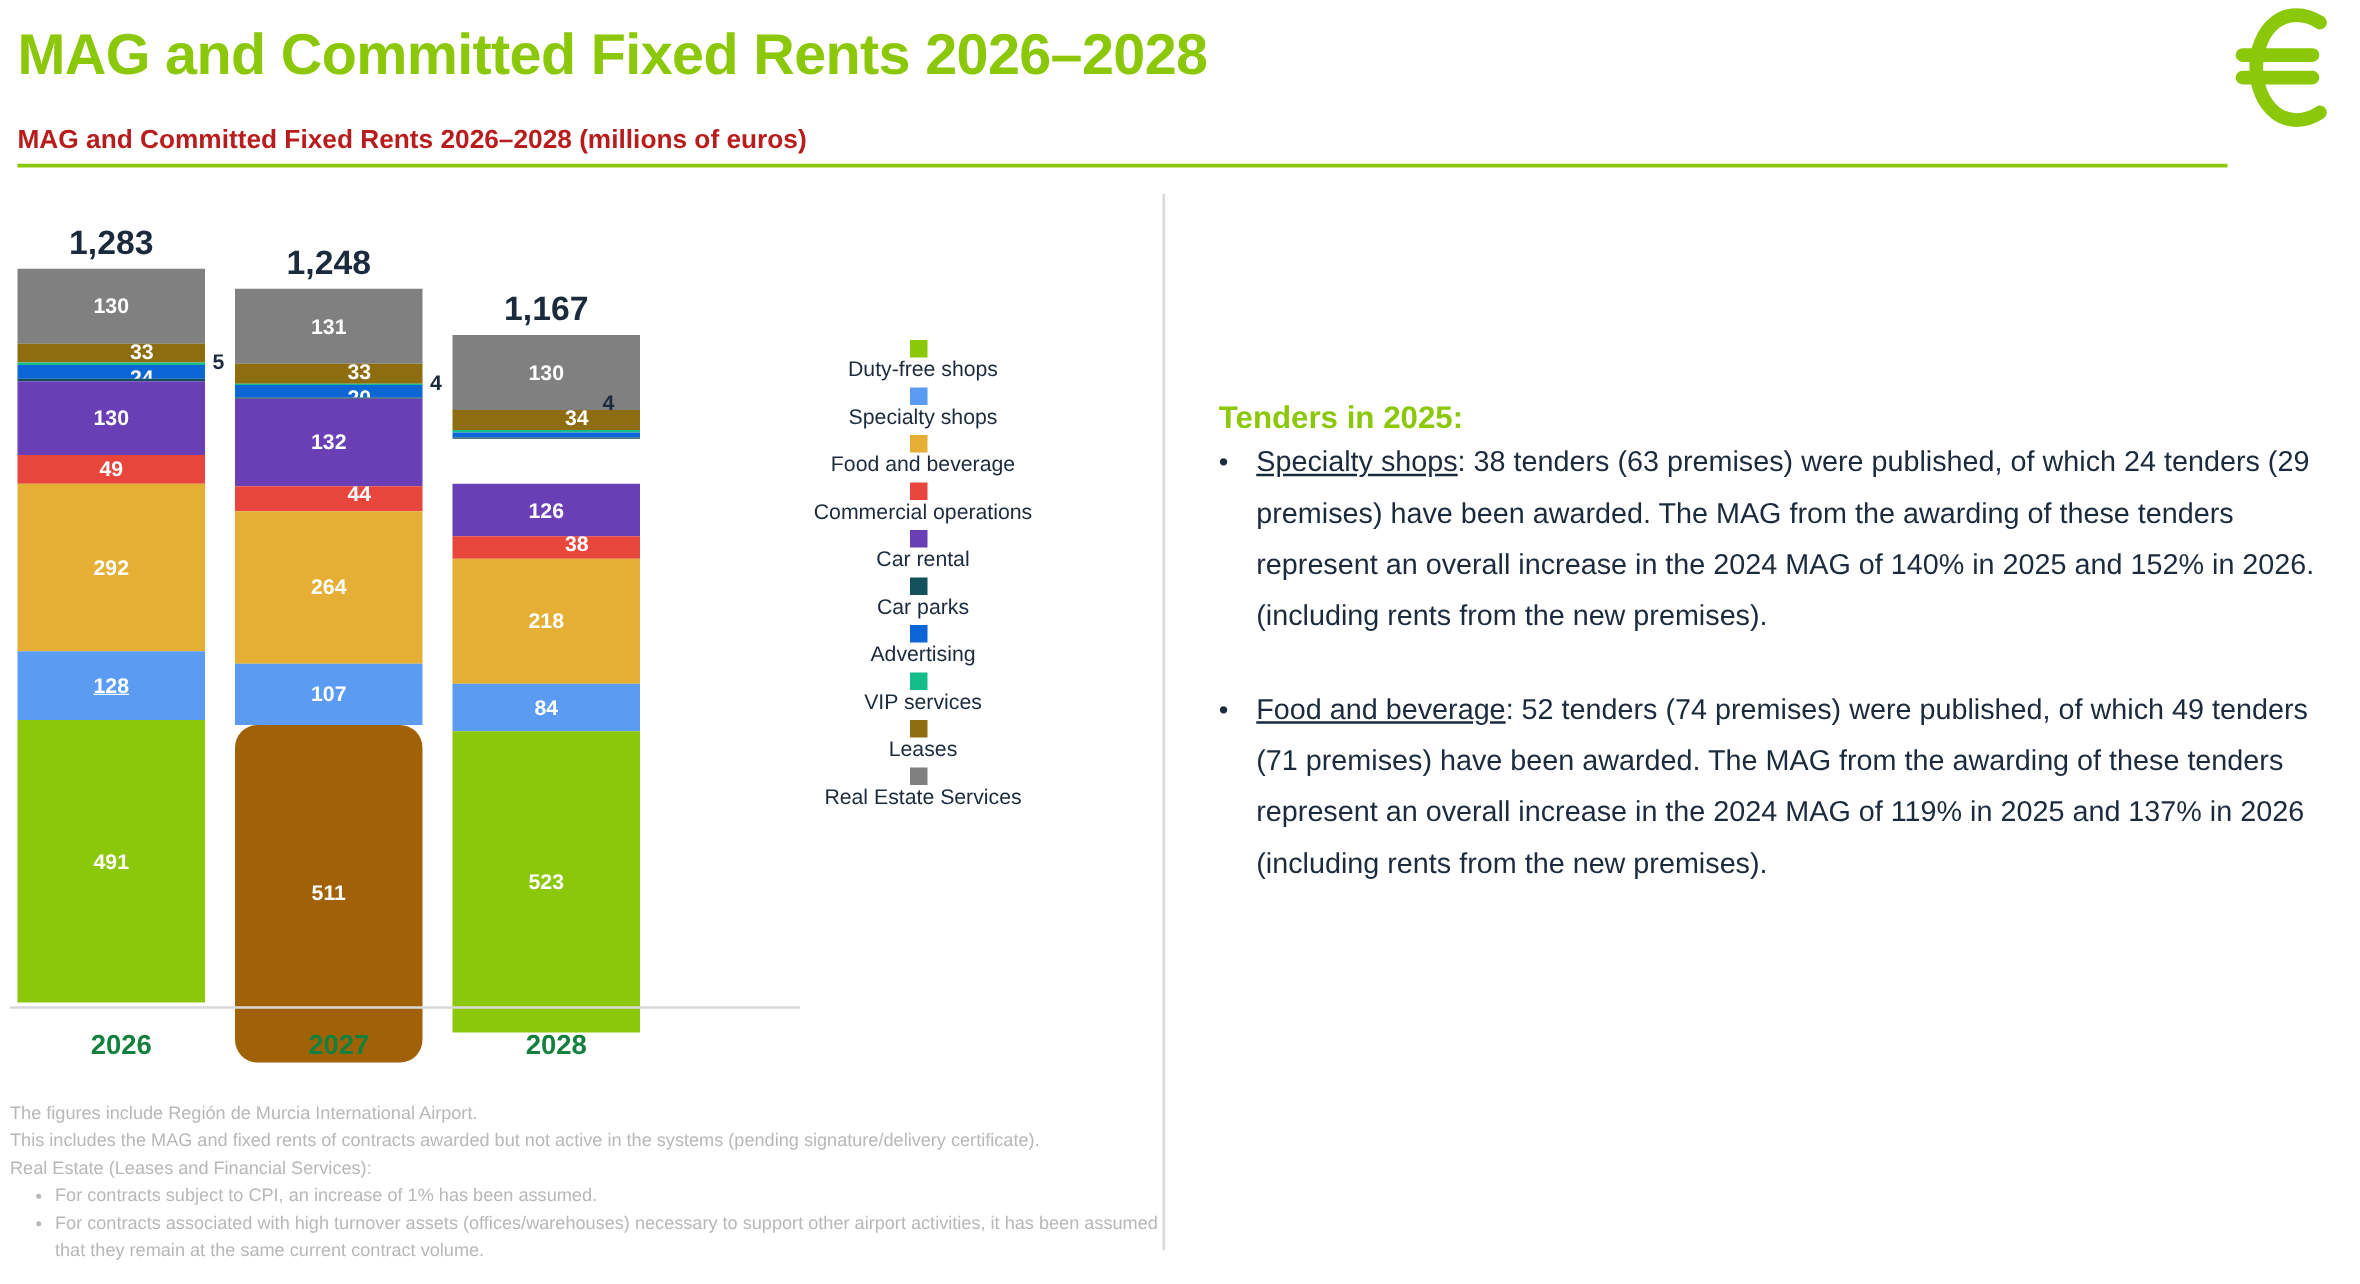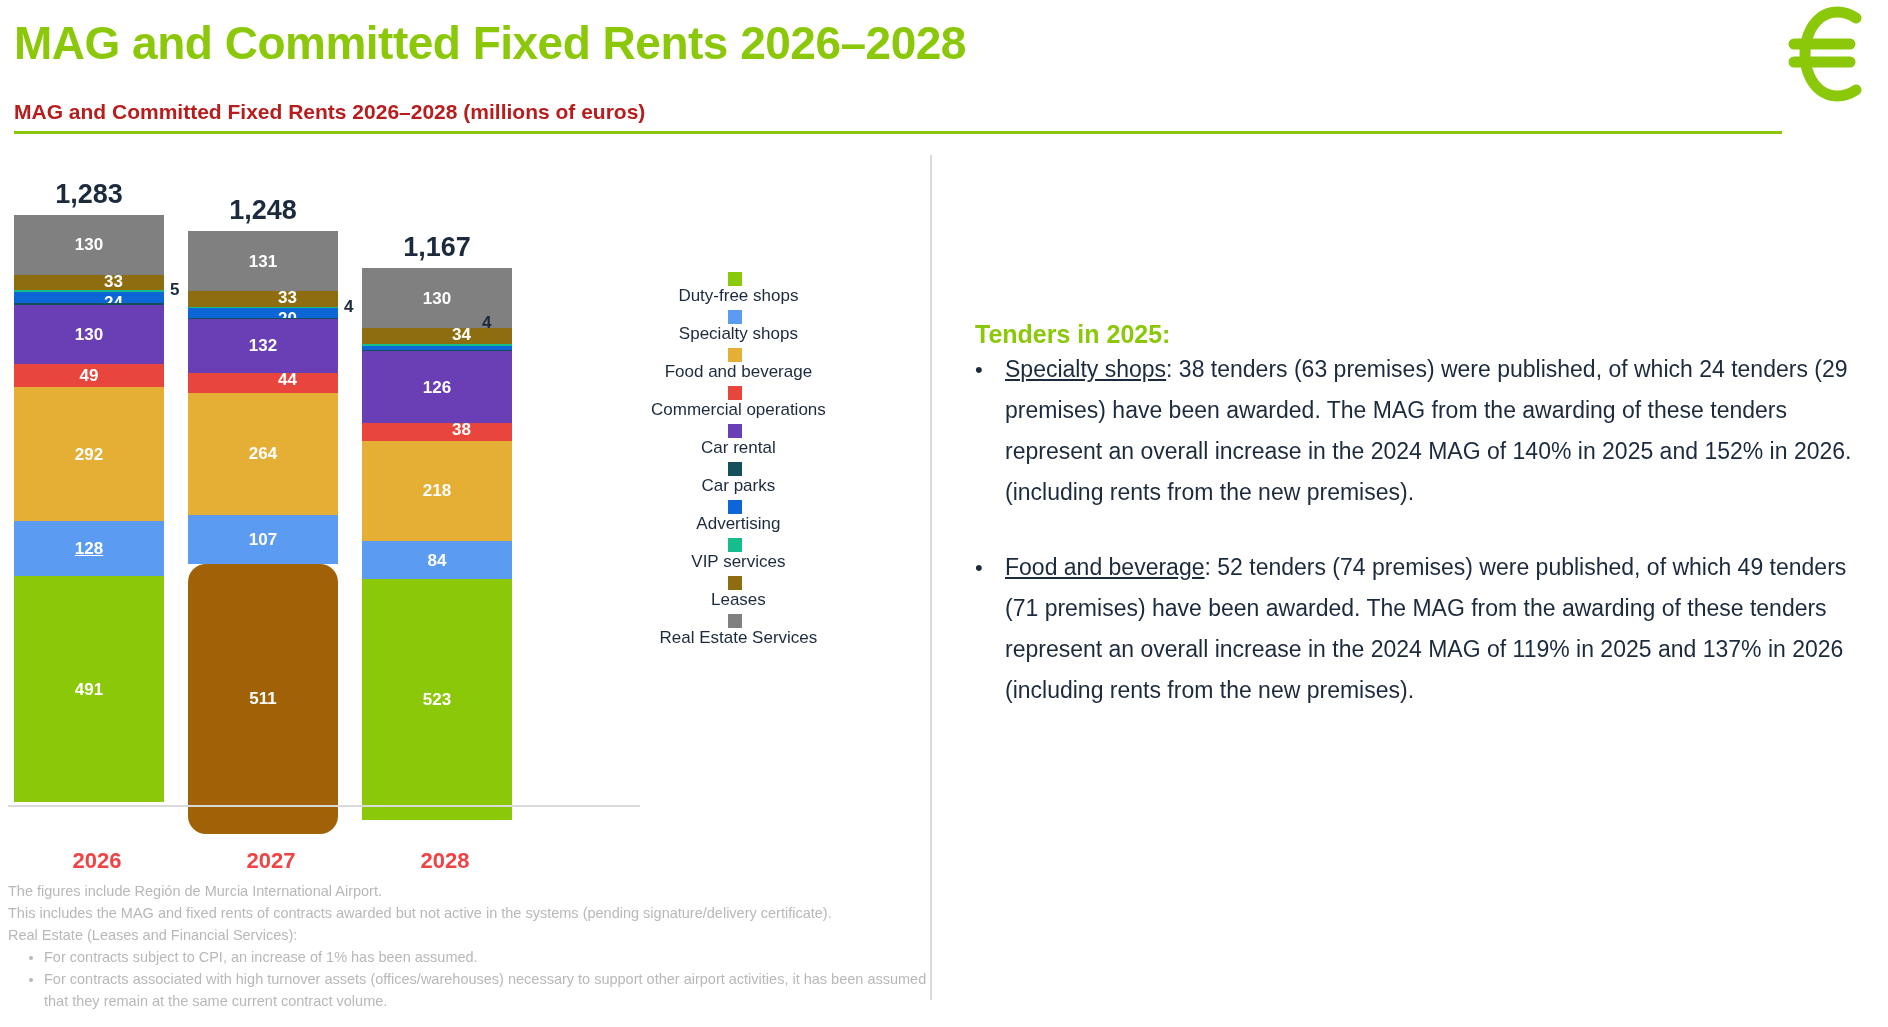--- a/index.html
+++ b/index.html
@@ -49,21 +49,21 @@
     position: relative; width: 100%;
     display: flex; align-items: center; justify-content: center;
     color: #ffffff; font-size: 17px; font-weight: bold;
     line-height: 1; overflow: visible;
   }
   .seg-out {
     position: absolute; color: #1B2A3D; font-size: 17px; font-weight: bold;
   }
   .xlabel {
     position: absolute; width: 150px; text-align: center;
-    font-size: 22px; font-weight: bold; color: #ef4444; margin-top: 25px;
+    font-size: 22px; font-weight: bold; color: #15803d;
   }
 
   
   .legend { position: absolute; left: 651px; top: 272px; }
   .legend-row { display: flex; align-items: center; height: 38px; flex-direction: column; }
   .legend-swatch { width: 14px; height: 14px; margin-right: 6px; flex: 0 0 auto; }
   .legend-label { font-size: 17px; color: #1B2A3D; white-space: nowrap; }
 
   
   .vdivider {
@@ -150,21 +150,21 @@
           <div class="seg" style="height: 15.1754px; background: rgb(142, 108, 16);">
             <span style="position: absolute; left: 60%; top: -2px; white-space: nowrap;">33</span>
           </div>
           <div class="seg" style="height: 1.83944px; background: rgb(21, 189, 141);">
             <span class="seg-out" style="left: 156px; top: -9px;">4</span>
           </div>
           <div class="seg" style="height: 9.19719px; background: rgb(12, 102, 214);">
             <span style="position: absolute; left: 60%; top: 2px; white-space: nowrap;">20</span>
           </div>
           <div class="seg" style="height: 1.37958px; background: rgb(19, 80, 91);"></div>
-          <div class="seg" style="height: 54px; background: rgb(106, 63, 181);">
+          <div class="seg" style="height: 70px; background: rgb(106, 63, 181);">
             <span>132</span>
           </div>
           <div class="seg" style="height: 20.2338px; background: rgb(232, 69, 60);">
             <span style="position: absolute; left: 60%; top: -2px; white-space: nowrap;">44</span>
           </div>
           <div class="seg" style="height: 121.403px; background: rgb(229, 174, 52);">
             <span>264</span>
           </div>
           <div class="seg" style="height: 49.205px; background: rgb(91, 155, 242);">
             <span>107</span>
@@ -181,21 +181,21 @@
           <div class="seg" style="height: 15.6352px; background: rgb(142, 108, 16);">
             <span style="position: absolute; left: 60%; top: -2px; white-space: nowrap;">34</span>
           </div>
           <div class="seg" style="height: 1.83944px; background: rgb(21, 189, 141);">
             <span class="seg-out" style="left: 120px; top: -30px;">4</span>
           </div>
           <div class="seg" style="height: 4.13874px; background: rgb(12, 102, 214);">
             <span style="position: absolute; left: 60%; top: 2px; white-space: nowrap;">9</span>
           </div>
           <div class="seg" style="height: 1.37958px; background: rgb(19, 80, 91);"></div>
-          <div class="seg" style="height: 72px; background: rgb(106, 63, 181);">
+          <div class="seg" style="height: 42px; background: rgb(106, 63, 181); margin-top: 36px;">
             <span>126</span>
           </div>
           <div class="seg" style="height: 17.4747px; background: rgb(232, 69, 60);">
             <span style="position: absolute; left: 60%; top: -2px; white-space: nowrap;">38</span>
           </div>
           <div class="seg" style="height: 100.249px; background: rgb(229, 174, 52);">
             <span>218</span>
           </div>
           <div class="seg" style="height: 38.6282px; background: rgb(91, 155, 242);">
             <span>84</span>

